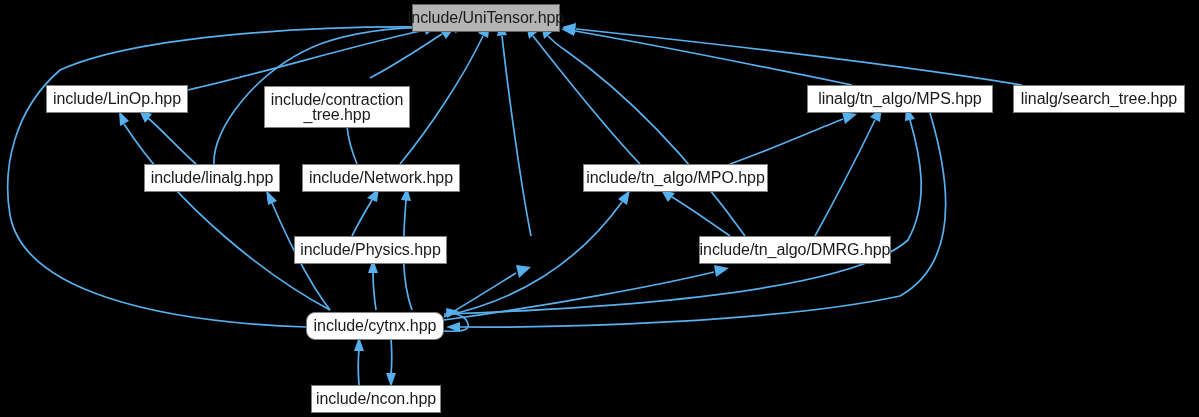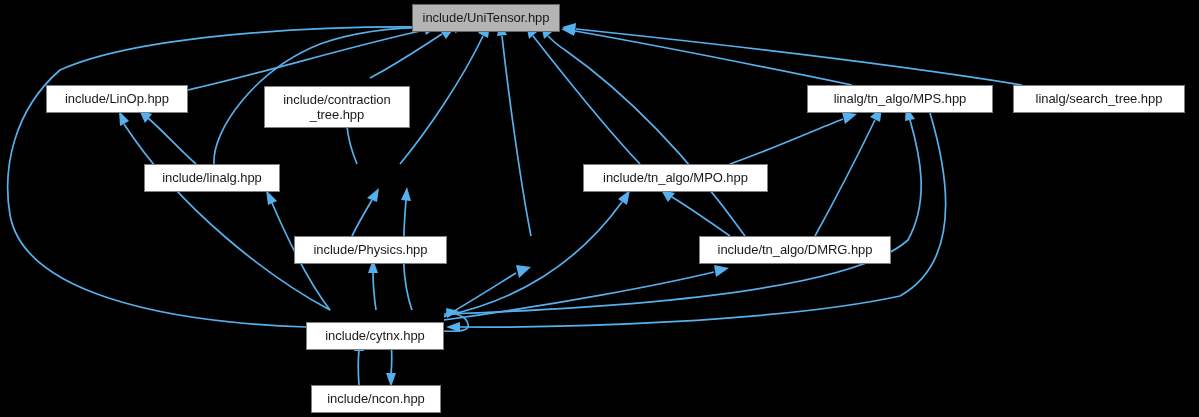--- a/index.html
+++ b/index.html
@@ -31,21 +31,21 @@
   .edge-head {
     fill: #57b0ee;
     stroke: none;
   }
   .graph-node {
     position: absolute;
     box-sizing: border-box;
     border: 1px solid #7f7f7f;
     background: #ffffff;
     color: #1a1a1a;
-    font-size: 13px;
+    font-size: 16px;
     line-height: 15.5px;
     display: flex;
     align-items: center;
     justify-content: center;
     text-align: center;
     white-space: pre-line;
     letter-spacing: -0.05px;
     z-index: 3;
   }
   .graph-node.root-node {
@@ -196,29 +196,32 @@
   </div>
   <div class="graph-node" style="left:807px;top:85px;width:186px;height:28px;">
     <span>linalg/tn_algo/MPS.hpp</span>
   </div>
   <div class="graph-node" style="left:1013px;top:85px;width:172px;height:28px;">
     <span>linalg/search_tree.hpp</span>
   </div>
   <div class="graph-node" style="left:144px;top:164px;width:136px;height:28px;">
     <span>include/linalg.hpp</span>
   </div>
+  <div class="graph-node" style="left:302px;top:164px;width:158px;height:28px;">
+    <span>include/Network.hpp</span>
+  </div>
   <div class="graph-node" style="left:583px;top:164px;width:185px;height:28px;">
     <span>include/tn_algo/MPO.hpp</span>
   </div>
   <div class="graph-node" style="left:294px;top:236px;width:153px;height:28px;">
     <span>include/Physics.hpp</span>
   </div>
   <div class="graph-node" style="left:699px;top:236px;width:192px;height:28px;">
     <span>include/tn_algo/DMRG.hpp</span>
   </div>
-  <div class="graph-node" style="left:306px;top:322px;width:138px;height:28px;">
+  <div class="graph-node" style="left:306px;top:312px;width:138px;height:28px;border-radius:9px;">
     <span>include/cytnx.hpp</span>
   </div>
   <div class="graph-node" style="left:311px;top:385px;width:130px;height:28px;">
     <span>include/ncon.hpp</span>
   </div>
 
 </div>
 
 </body></html>

